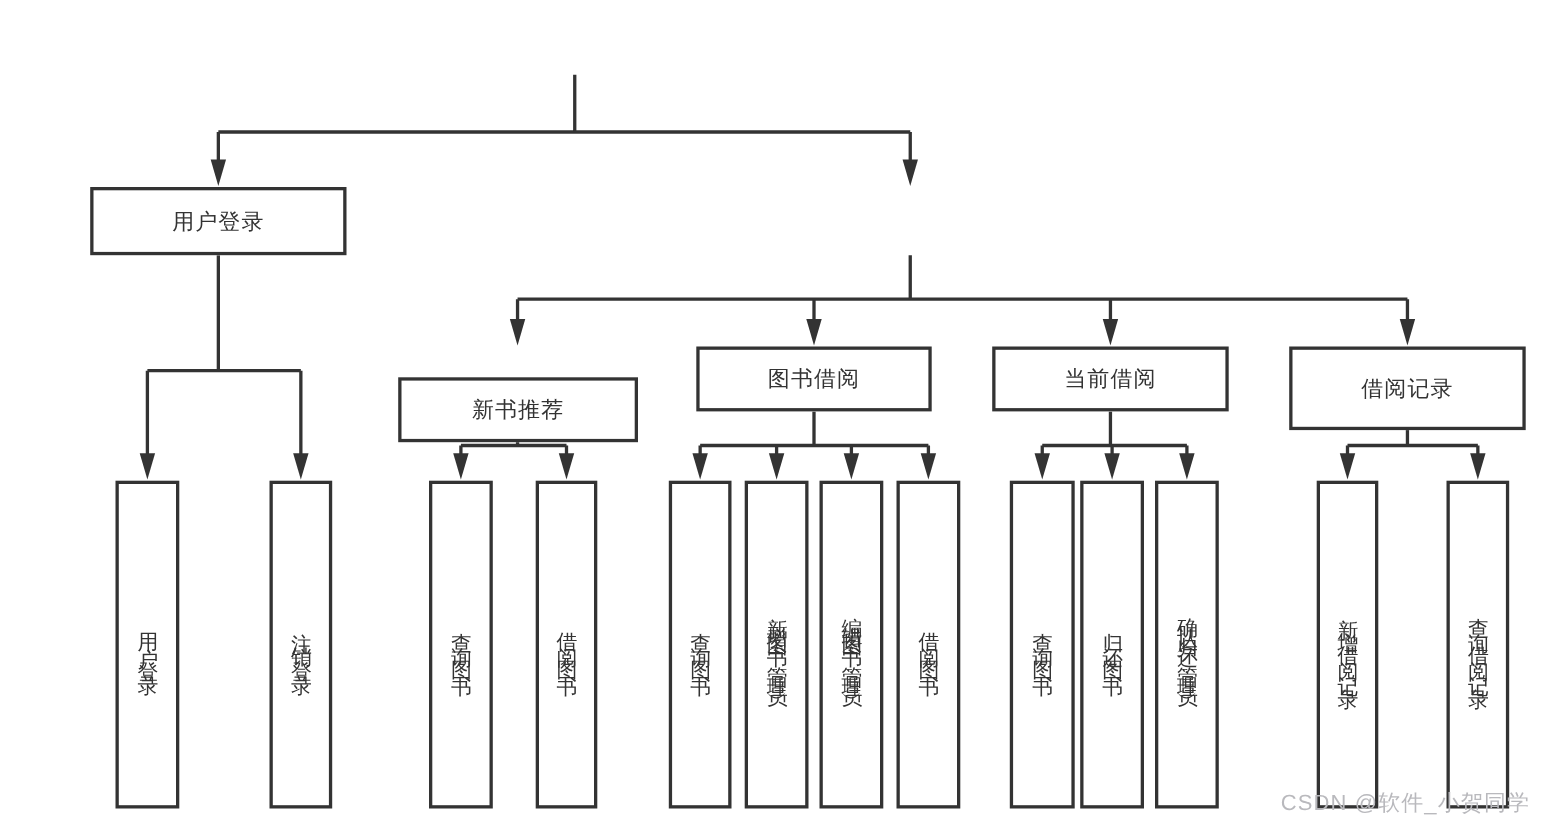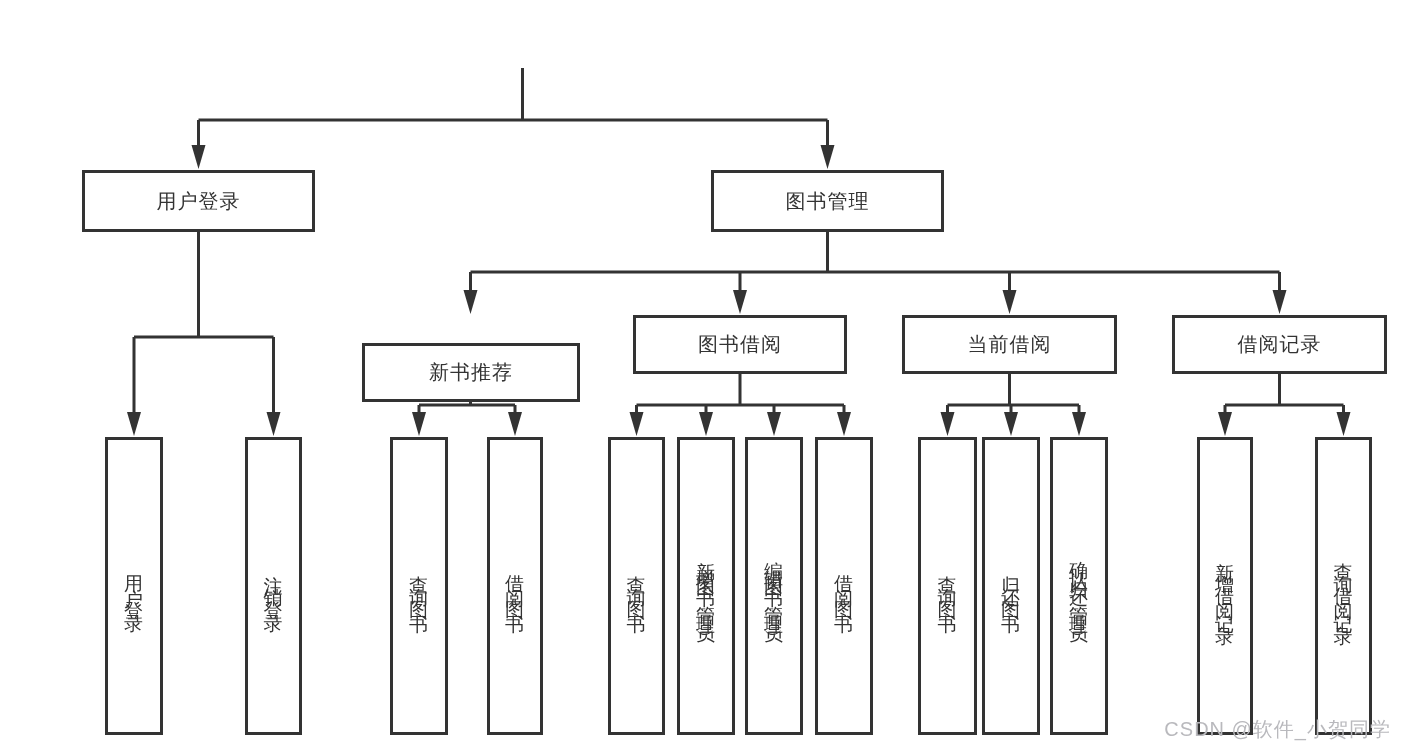--- a/index.html
+++ b/index.html
@@ -114,34 +114,31 @@
       <polygon points="1072,412 1086,412 1079,436"></polygon>
       <polygon points="1218,412 1232,412 1225,436"></polygon>
       <polygon points="1336.5,412 1350.5,412 1343.5,436"></polygon>
     </g>
   </svg>
 
 
   <div class="node" style="left:82px; top:170px; width:233px; height:62px;">
     <span class="lbl">用户登录</span>
   </div>
-  <div class="node" style="left:711px; top:170px; width:233px; height:62px;">
-    <span class="lbl">图书管理</span>
-  </div>
 
   <div class="node" style="left:362px; top:315px; width:218px; height:59px;margin-top:28px;">
     <span class="lbl">新书推荐</span>
   </div>
   <div class="node" style="left:902px; top:315px; width:215px; height:59px;">
     <span class="lbl">当前借阅</span>
   </div>
   <div class="node" style="left:633px; top:315px; width:214px; height:59px;">
     <span class="lbl">图书借阅</span>
   </div>
-  <div class="node" style="left:1172px; top:315px; width:215px; height:59px;">
+  <div class="node" style="left:1172px; top:315px; width:215px; height:76px;">
     <span class="lbl">借阅记录</span>
   </div>
 
   <div class="leaf" style="left:105px; width:58px;">
     <span class="vlbl">用户登录</span>
   </div>
   <div class="leaf" style="left:245px; width:57px;">
     <span class="vlbl">注销登录</span>
   </div>
 

